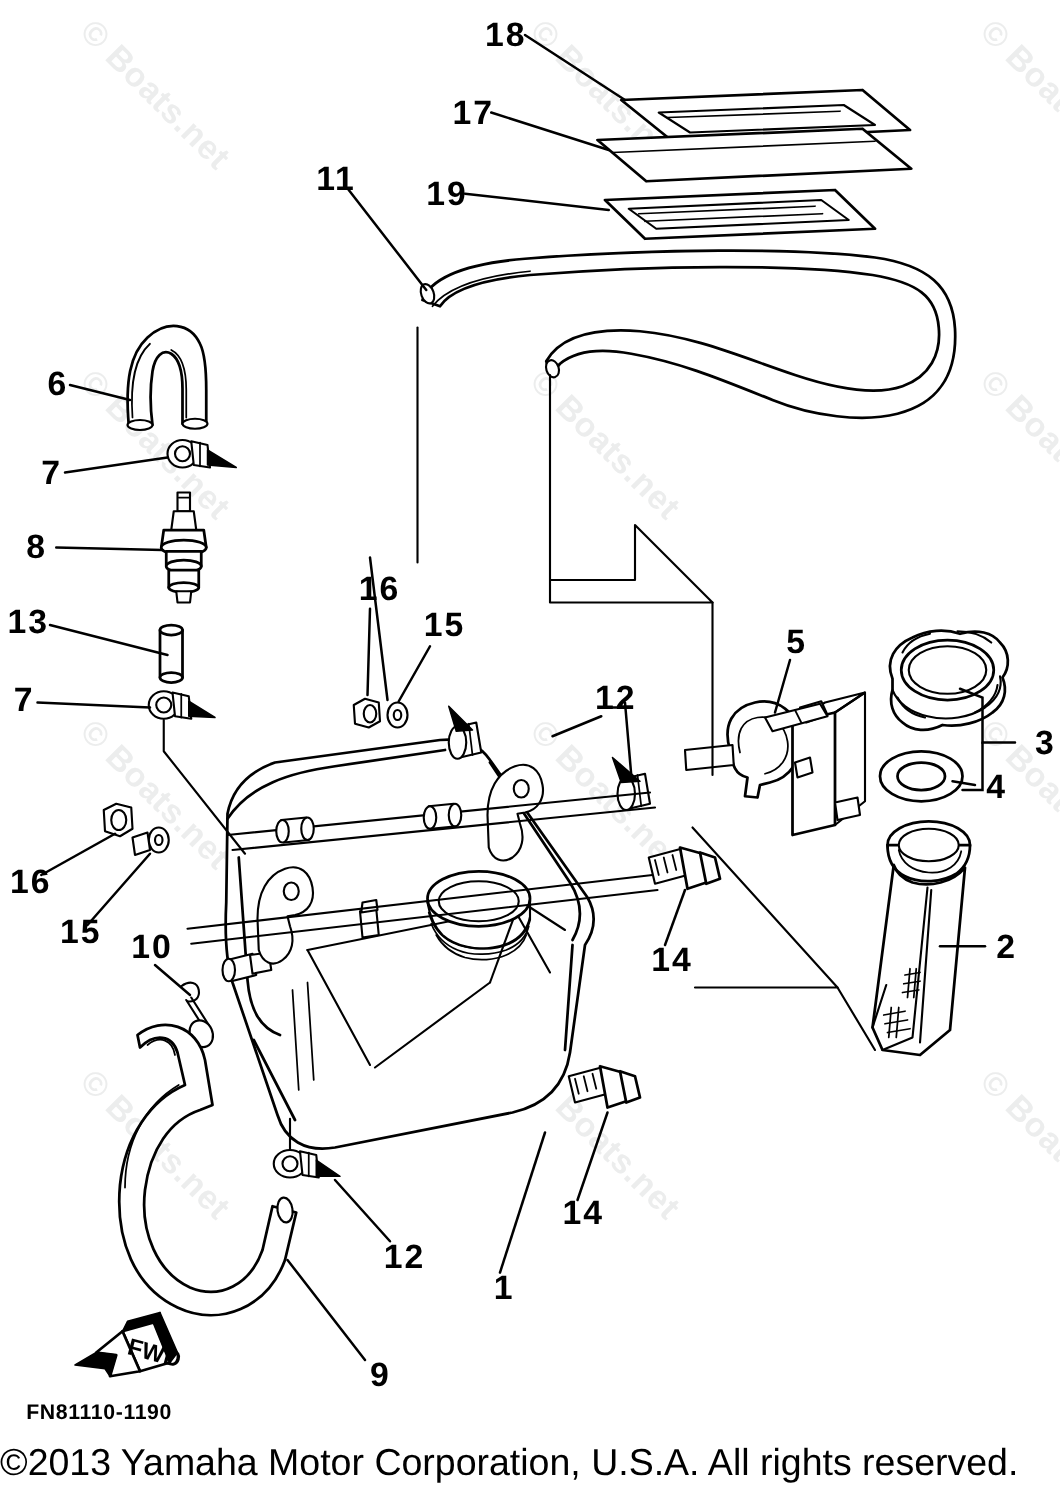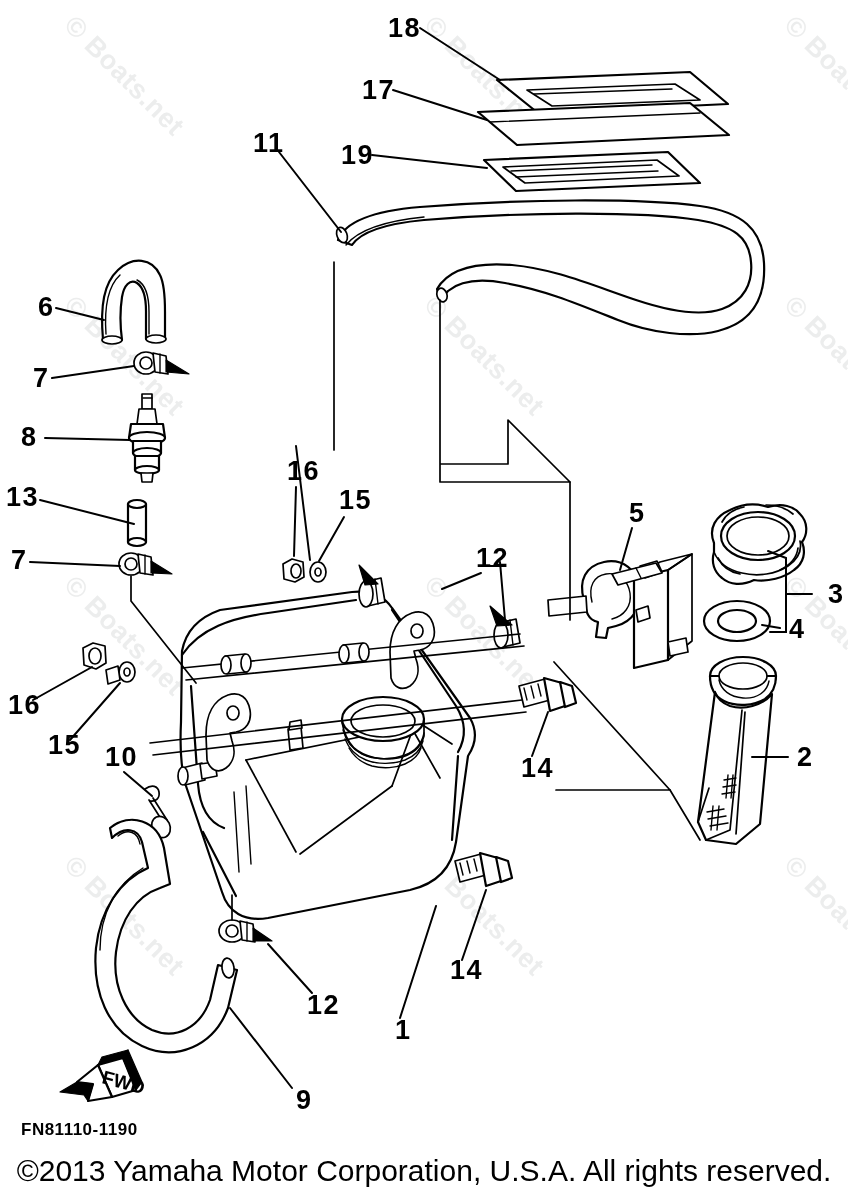--- a/index.html
+++ b/index.html
@@ -111,21 +111,20 @@
     color: #000000;
     letter-spacing: 0.5px;
     white-space: nowrap;
     margin-left: 15px;
   }
   #copyright-line {
     position: absolute;
     left: 0;
     top: 34px;
     width: 848px;
-    text-align: center;
     font-family: "Liberation Sans", sans-serif;
     font-size: 30px;
     color: #000000;
     white-space: nowrap;
   }
   .fwd-label {
     font-family: "Liberation Sans", sans-serif;
     font-size: 19px;
     font-weight: 700;
     fill: #000000;

